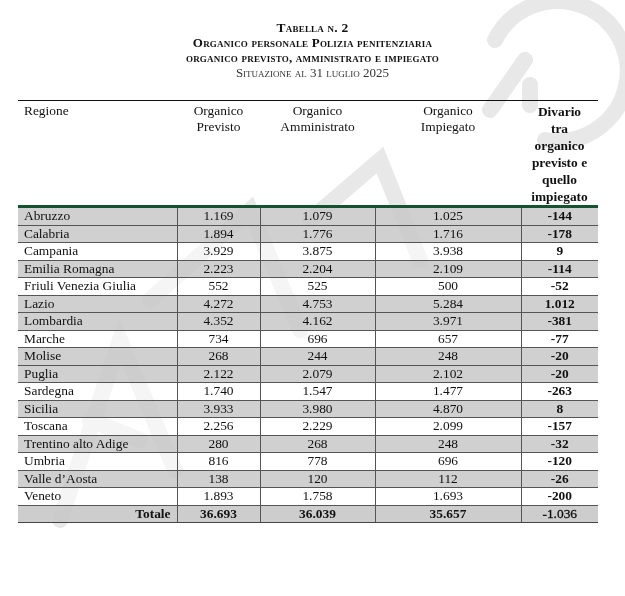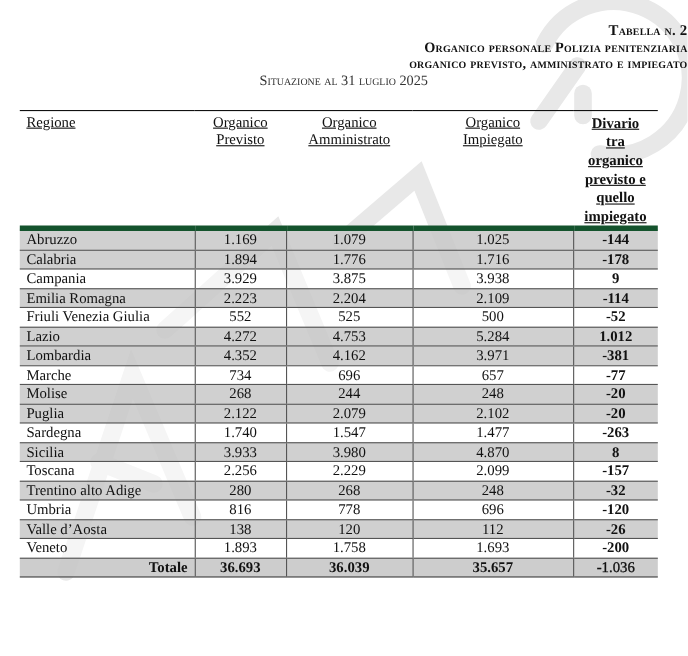--- a/index.html
+++ b/index.html
@@ -29,21 +29,20 @@
       width: 625px;
       text-align: center;
       z-index: 2;
     }
     .titles .t {
       font-weight: bold;
       font-variant: small-caps;
       line-height: 15px;
       font-size: 13px;
       letter-spacing: 0.2px;
-      text-align: right;
     }
     .titles .t1 { font-size: 13.5px; }
     .titles .sub {
       font-variant: small-caps;
       font-size: 13px;
       line-height: 16px;
       color: #333;
     }
     .table-wrap {
       position: absolute;
@@ -58,29 +57,28 @@
       table-layout: fixed;
       font-size: 13.4px;
     }
     col.c-reg { width: 159px; }
     col.c-prev { width: 83px; }
     col.c-amm { width: 115px; }
     col.c-imp { width: 146px; }
     col.c-div { width: 77px; }
     thead tr.hdr th {
       border-top: 1.5px solid #111;
-      border-bottom: 5px solid #14532d;
+      border-bottom: 3px solid #14532d;
       vertical-align: top;
       font-weight: normal;
       padding: 2px 4px 0 4px;
       height: 97px;
       line-height: 16px;
       text-align: center;
       background: transparent;
-      text-decoration: underline;
     }
     thead tr.hdr th.reg { text-align: left; padding-left: 6px; }
     thead tr.hdr th.div { font-weight: bold; line-height: 17px; }
     tbody td {
       height: 16.5px;
       padding: 0 4px;
       line-height: 16px;
       text-align: center;
       border-bottom: 1px solid #555;
       border-left: 1px solid #555;

